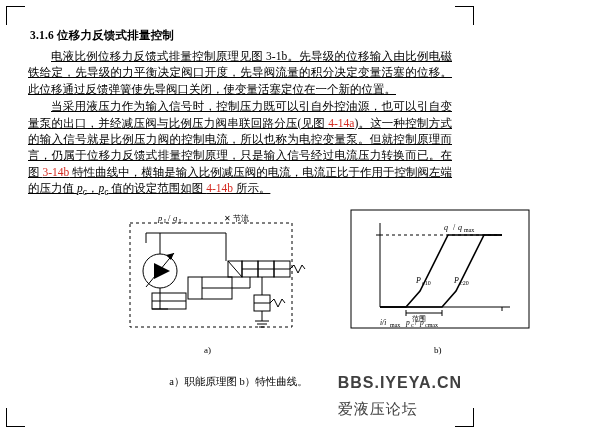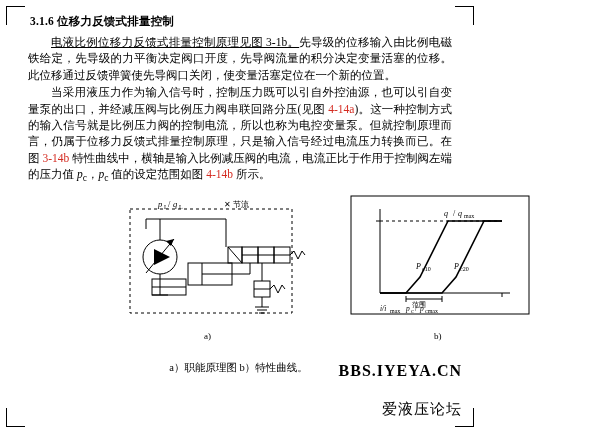--- a/index.html
+++ b/index.html
@@ -8,41 +8,42 @@
     background:#ffffff;
     font-family:"Liberation Serif", serif;
     color:#000;
     position:relative;
     overflow:hidden;
   }
   .page{
     position:relative;
     width:480px;height:433px;
     box-sizing:border-box;
-    padding:14px 28px 0 28px;
+    padding:28px 28px 0 28px;
   }
   
   .corner{position:absolute;width:18px;height:18px;}
   .corner.tl{left:6px;top:6px;border-left:1px solid #000;border-top:1px solid #000;}
   .corner.tr{right:6px;top:6px;border-right:1px solid #000;border-top:1px solid #000;}
   .corner.bl{left:6px;bottom:6px;border-left:1px solid #000;border-bottom:1px solid #000;}
   .corner.br{right:6px;bottom:6px;border-right:1px solid #000;border-bottom:1px solid #000;}
 
   .heading{
     font-size:11.5px;
     margin:0 0 5px 2px;
     letter-spacing:.2px;
   }
   .para{
     font-size:11.5px;
     line-height:16.4px;
     text-align:justify;
     text-justify:inter-ideograph;
     margin:0 0 1px 0;
     text-indent:23px;
+    text-decoration:underline;
   }
   .red{color:#d42a20;}
   .u{text-decoration:underline;}
 
   
   .figure{
     position:relative;
     margin-top:6px;
     height:150px;
   }
@@ -54,26 +55,26 @@
   }
   .fig-caption{
     position:absolute;left:0;right:0;top:152px;text-align:center;font-size:10.5px;
   }
   .fig-sub{
     position:absolute;left:0;right:3px;top:168px;text-align:center;font-size:10.5px;
   }
   .sublabel{position:absolute;font-size:9px;}
   svg{display:block;}
   .wm{
-    position:absolute;right:18px;bottom:14px;text-align:right;
-    color:#000000;font-family:Liberation Serif, serif;
+    position:absolute;right:18px;bottom:14px;text-align:left;
+    color:#404040;font-family:Liberation Sans, sans-serif;
     letter-spacing:1px;
   }
   .wm .l1{font-size:16px;font-weight:bold;}
-  .wm .l2{font-size:15px;margin-top:20px;}
+  .wm .l2{font-size:15px;margin-top:8px;}
 </style>
 </head>
 <body>
 
 <div class="page">
 
   <div class="corner tl"></div>
   <div class="corner tr"></div>
   <div class="corner bl"></div>
   <div class="corner br"></div>

